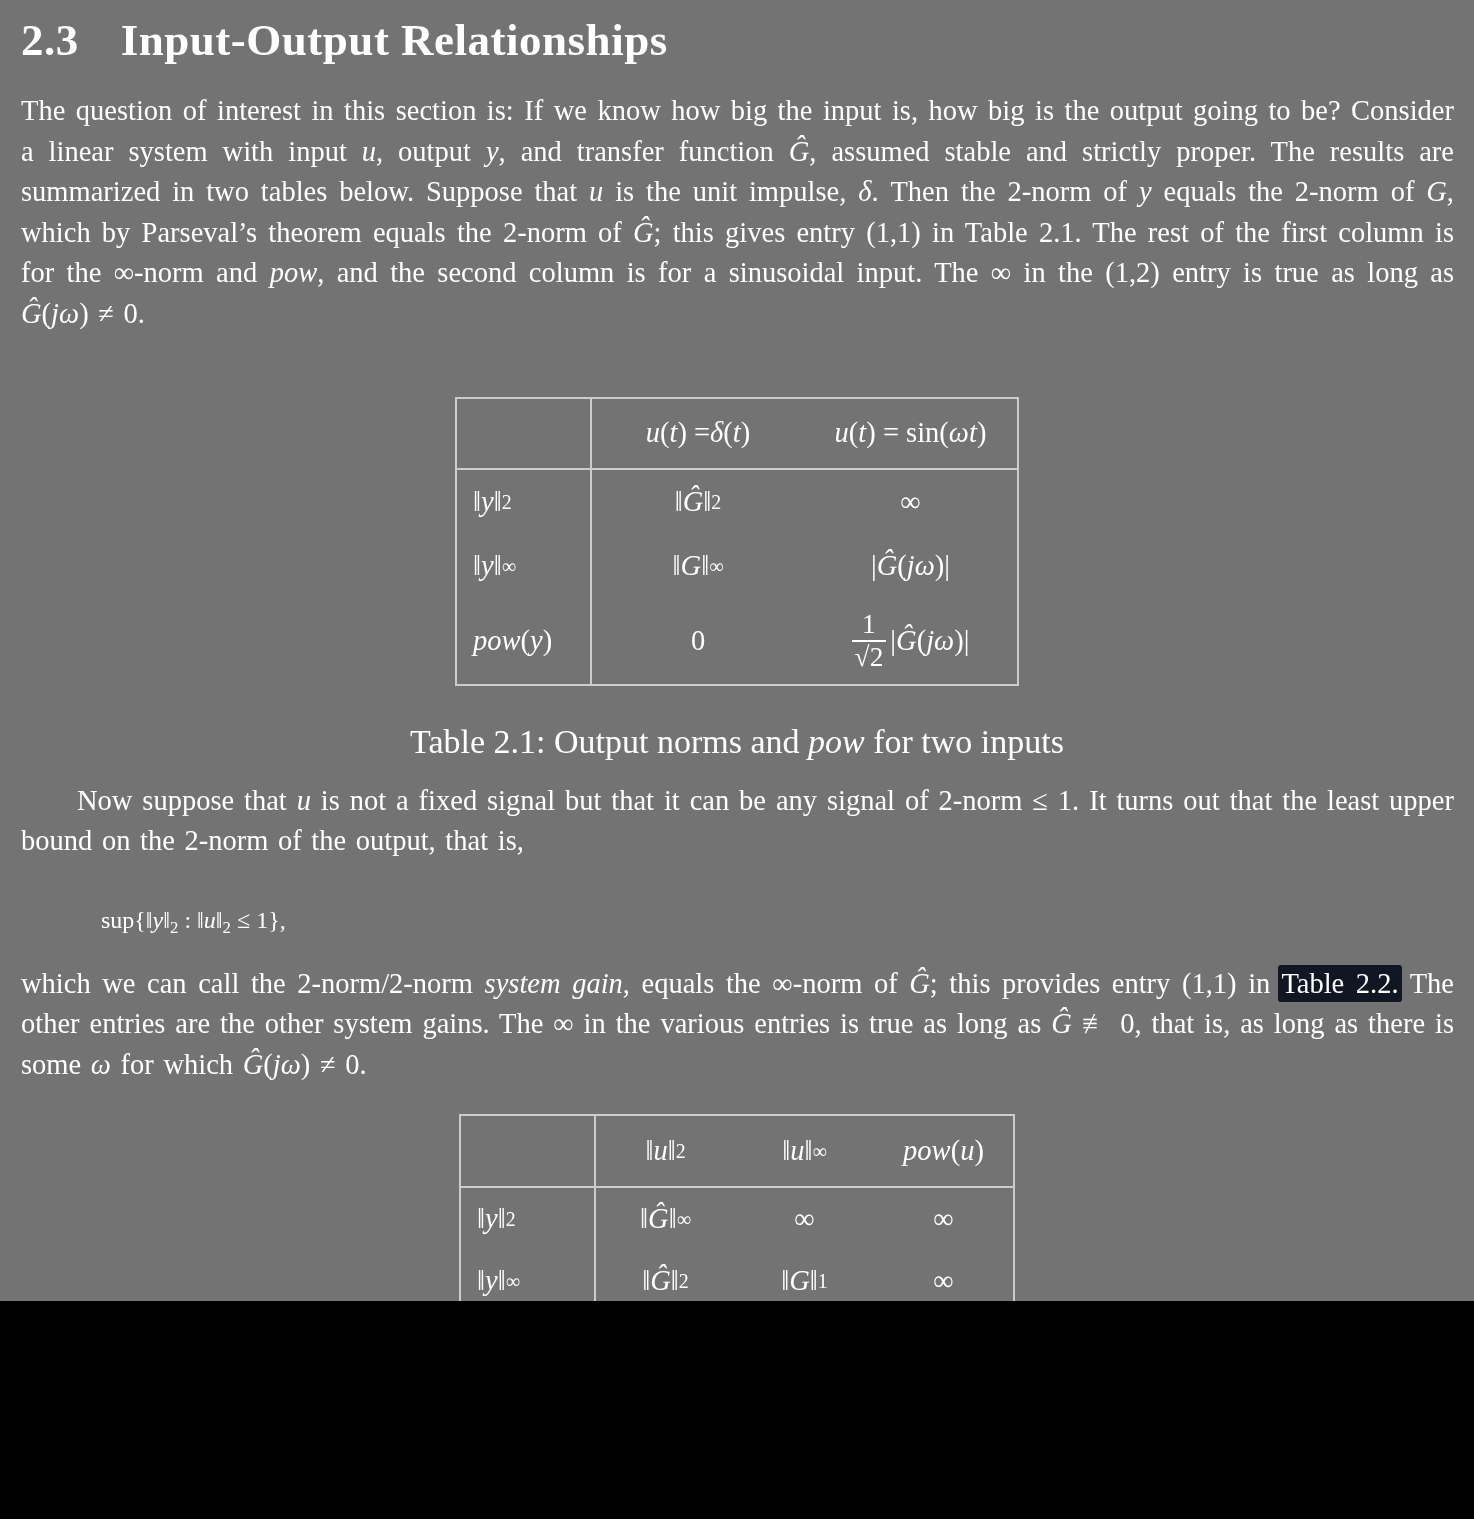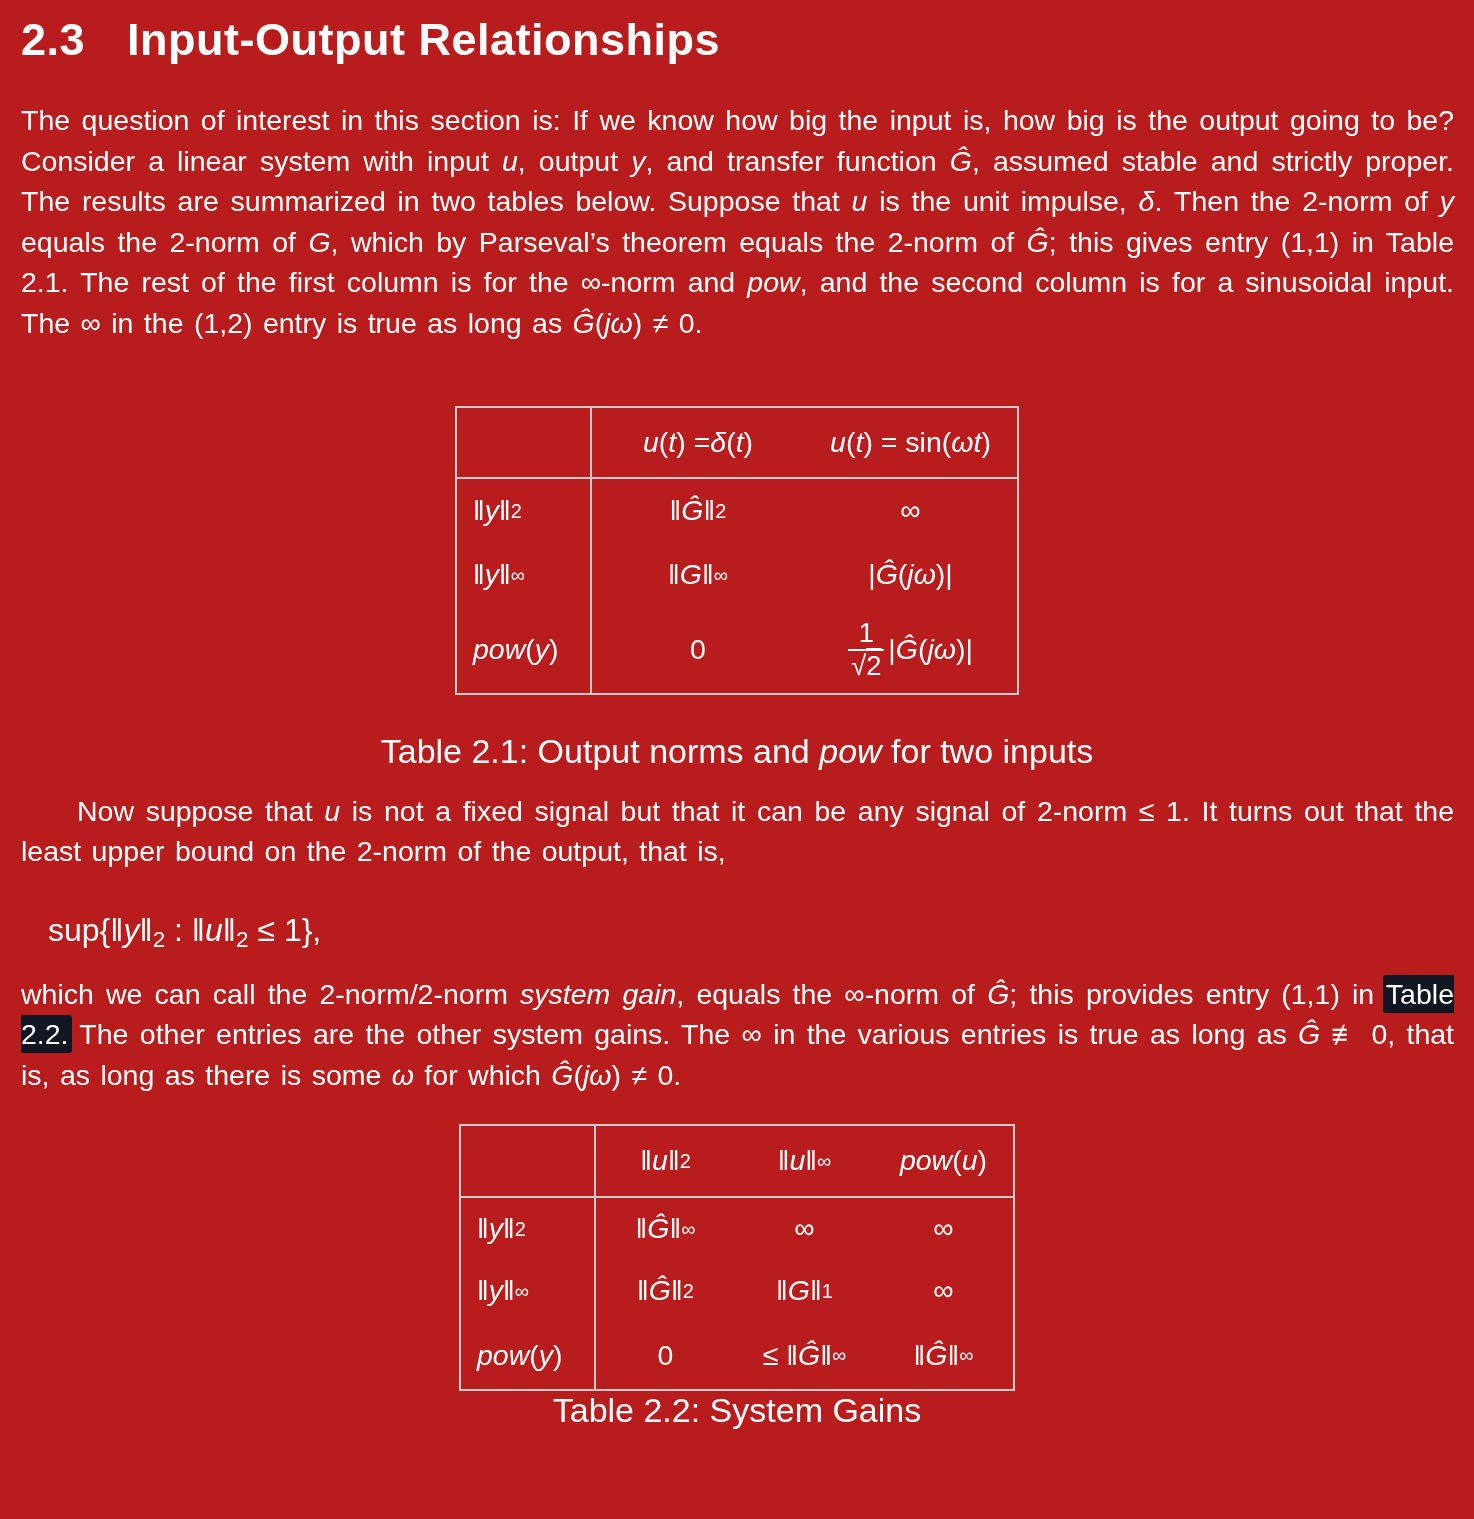--- a/index.html
+++ b/index.html
@@ -1,50 +1,50 @@
 <!DOCTYPE html>
 <html><head>
 <meta charset="utf-8">
 <style>
   html, body { margin: 0; padding: 0; background: #000; }
   .page {
     position: relative;
     width: 1474px;
-    height: 1519px;
-    background: #b91c1c;
+    height: 1301px;
+    background: #737373;
     color: #ffffff;
-    font-family: Liberation Sans, sans-serif;
+    font-family: Liberation Serif, serif;
     overflow: hidden;
   }
   i { font-style: italic; }
   sub { font-size: 0.70em; line-height: 0; vertical-align: -0.28em; }
 
   .sec-heading {
     margin: 14px 0 0 21px;
     font-size: 45px;
     font-weight: bold;
     letter-spacing: 0.5px;
   }
   .sec-heading .sec-num { margin-right: 42px; }
 
   .para {
     font-size: 28.5px;
     line-height: 40.6px;
     text-align: justify;
     margin: 0 20px 0 21px;
     word-spacing: 2.5px;
   }
-  .p1 { margin-top: 34px; }
+  .p1 { margin-top: 25px; }
   .p2 { margin-top: 20px; text-indent: 56px; }
   .p3 { margin-top: 24px; }
 
   .equation {
     margin-top: 38px;
-    padding-left: 48px;
-    font-size: 32px;
+    padding-left: 101px;
+    font-size: 24px;
     line-height: 40px;
   }
 
   .tbl-wrap { display: flex; justify-content: center; }
   .tw1 { margin-top: 62px; }
   .tw2 { margin-top: 28px; }
 
   .mtable {
     display: grid;
     border: 2px solid #cccccc;

